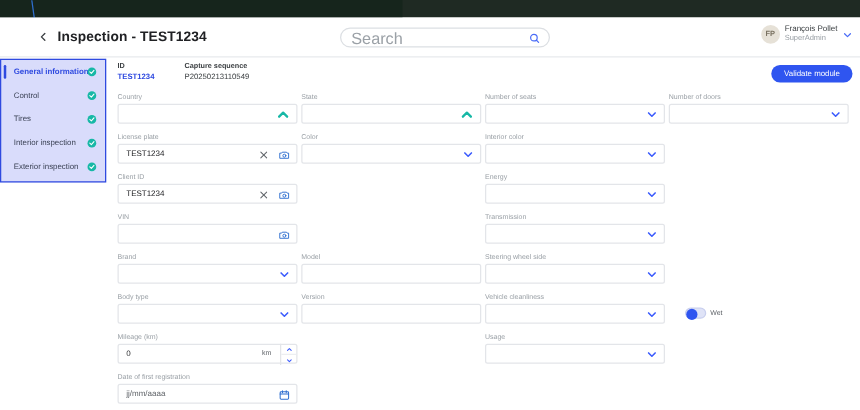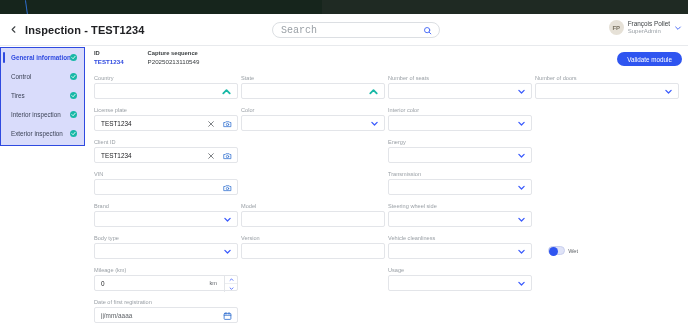--- a/index.html
+++ b/index.html
@@ -20,43 +20,43 @@
   .topstrip-accent {
     position: absolute; left: 0; top: 0; width: 322px; height: 14px;
     background: #16251c;
   }
 
   
   .header {
     position: absolute; left: 0; top: 14px; width: 688px; height: 32px;
     background: #ffffff;
     border-bottom: 1px solid #e8eaed;
-    display: flex; align-items: center;
+    display: flex; align-items: center; padding-left: 21px;
   }
   .back-chevron {
     margin-left: 7px; width: 12px; height: 12px;
     display: flex; align-items: center; justify-content: center;
     color: #3c4043; cursor: pointer;
   }
   .page-title {
     margin-left: 6px;
     font-size: 11px; font-weight: bold; color: #202124;
     letter-spacing: .1px; white-space: nowrap;
   }
   .search-wrap {
     position: absolute; left: 272px; top: 22px;
     width: 168px; height: 16px;
     border: 1px solid #dcdfe3; border-radius: 9px;
     background: #fff;
     display: flex; align-items: center;
   }
   .search-input {
     border: none; outline: none; background: transparent;
-    font-family: Liberation Mono, monospace;
-    font-size: 10px; color: #3c4043;
+    font-family: Liberation Sans, sans-serif;
+    font-size: 13px; color: #3c4043;
     margin-left: 8px; width: 130px; height: 14px; padding: 0;
   }
   .search-input::placeholder { color: #9aa0a6; }
   .search-icon {
     position: absolute; right: 7px; top: 3px;
     width: 9px; height: 9px; color: #4a6cf7; cursor: pointer;
   }
 
   .profile {
     position: absolute; right: 6px; top: 20px;

